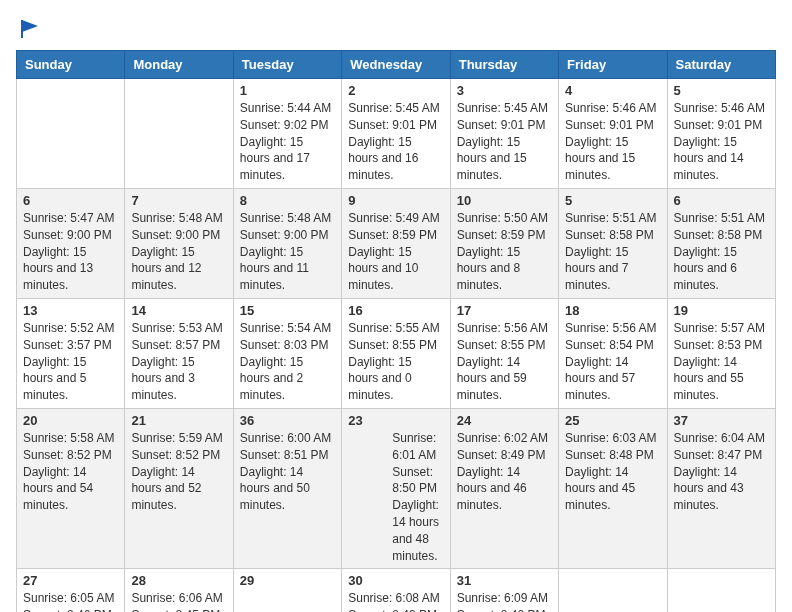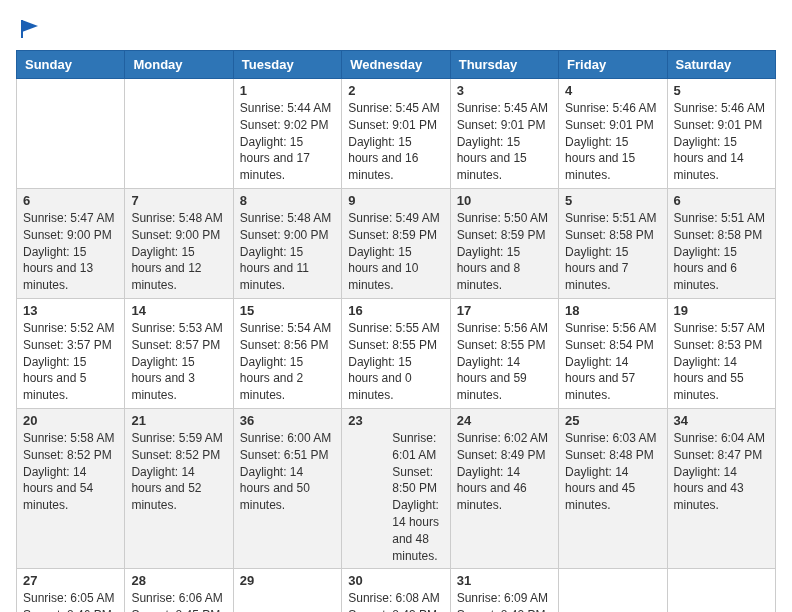--- a/index.html
+++ b/index.html
@@ -214,21 +214,21 @@
         </td>
         <td>
           <span class="day-number">14</span>
           <div class="day-info" style="white-space: pre-line;">Sunrise: 5:53 AM
 Sunset: 8:57 PM
 Daylight: 15 hours and 3 minutes.</div>
         </td>
         <td>
           <span class="day-number">15</span>
           <div class="day-info" style="white-space: pre-line;">Sunrise: 5:54 AM
-Sunset: 8:56 PM
+Sunset: 8:03 PM
 Daylight: 15 hours and 2 minutes.</div>
         </td>
         <td>
           <span class="day-number">16</span>
           <div class="day-info" style="white-space: pre-line;">Sunrise: 5:55 AM
 Sunset: 8:55 PM
 Daylight: 15 hours and 0 minutes.</div>
         </td>
         <td>
           <span class="day-number">17</span>
@@ -258,21 +258,21 @@
         </td>
         <td>
           <span class="day-number">21</span>
           <div class="day-info" style="white-space: pre-line;">Sunrise: 5:59 AM
 Sunset: 8:52 PM
 Daylight: 14 hours and 52 minutes.</div>
         </td>
         <td>
           <span class="day-number">36</span>
           <div class="day-info" style="white-space: pre-line;">Sunrise: 6:00 AM
-Sunset: 6:51 PM
+Sunset: 8:51 PM
 Daylight: 14 hours and 50 minutes.</div>
         </td>
         <td>
           <span class="day-number">23</span>
           <div class="day-info" style="white-space: pre-line; margin-left: 44px;">Sunrise: 6:01 AM
 Sunset: 8:50 PM
 Daylight: 14 hours and 48 minutes.</div>
         </td>
         <td>
           <span class="day-number">24</span>
@@ -280,21 +280,21 @@
 Sunset: 8:49 PM
 Daylight: 14 hours and 46 minutes.</div>
         </td>
         <td>
           <span class="day-number">25</span>
           <div class="day-info" style="white-space: pre-line;">Sunrise: 6:03 AM
 Sunset: 8:48 PM
 Daylight: 14 hours and 45 minutes.</div>
         </td>
         <td>
-          <span class="day-number">34</span>
+          <span class="day-number">37</span>
           <div class="day-info" style="white-space: pre-line;">Sunrise: 6:04 AM
 Sunset: 8:47 PM
 Daylight: 14 hours and 43 minutes.</div>
         </td>
       </tr>
       <tr>
         <td>
           <span class="day-number">27</span>
           <div class="day-info" style="white-space: pre-line;">Sunrise: 6:05 AM
 Sunset: 8:46 PM

